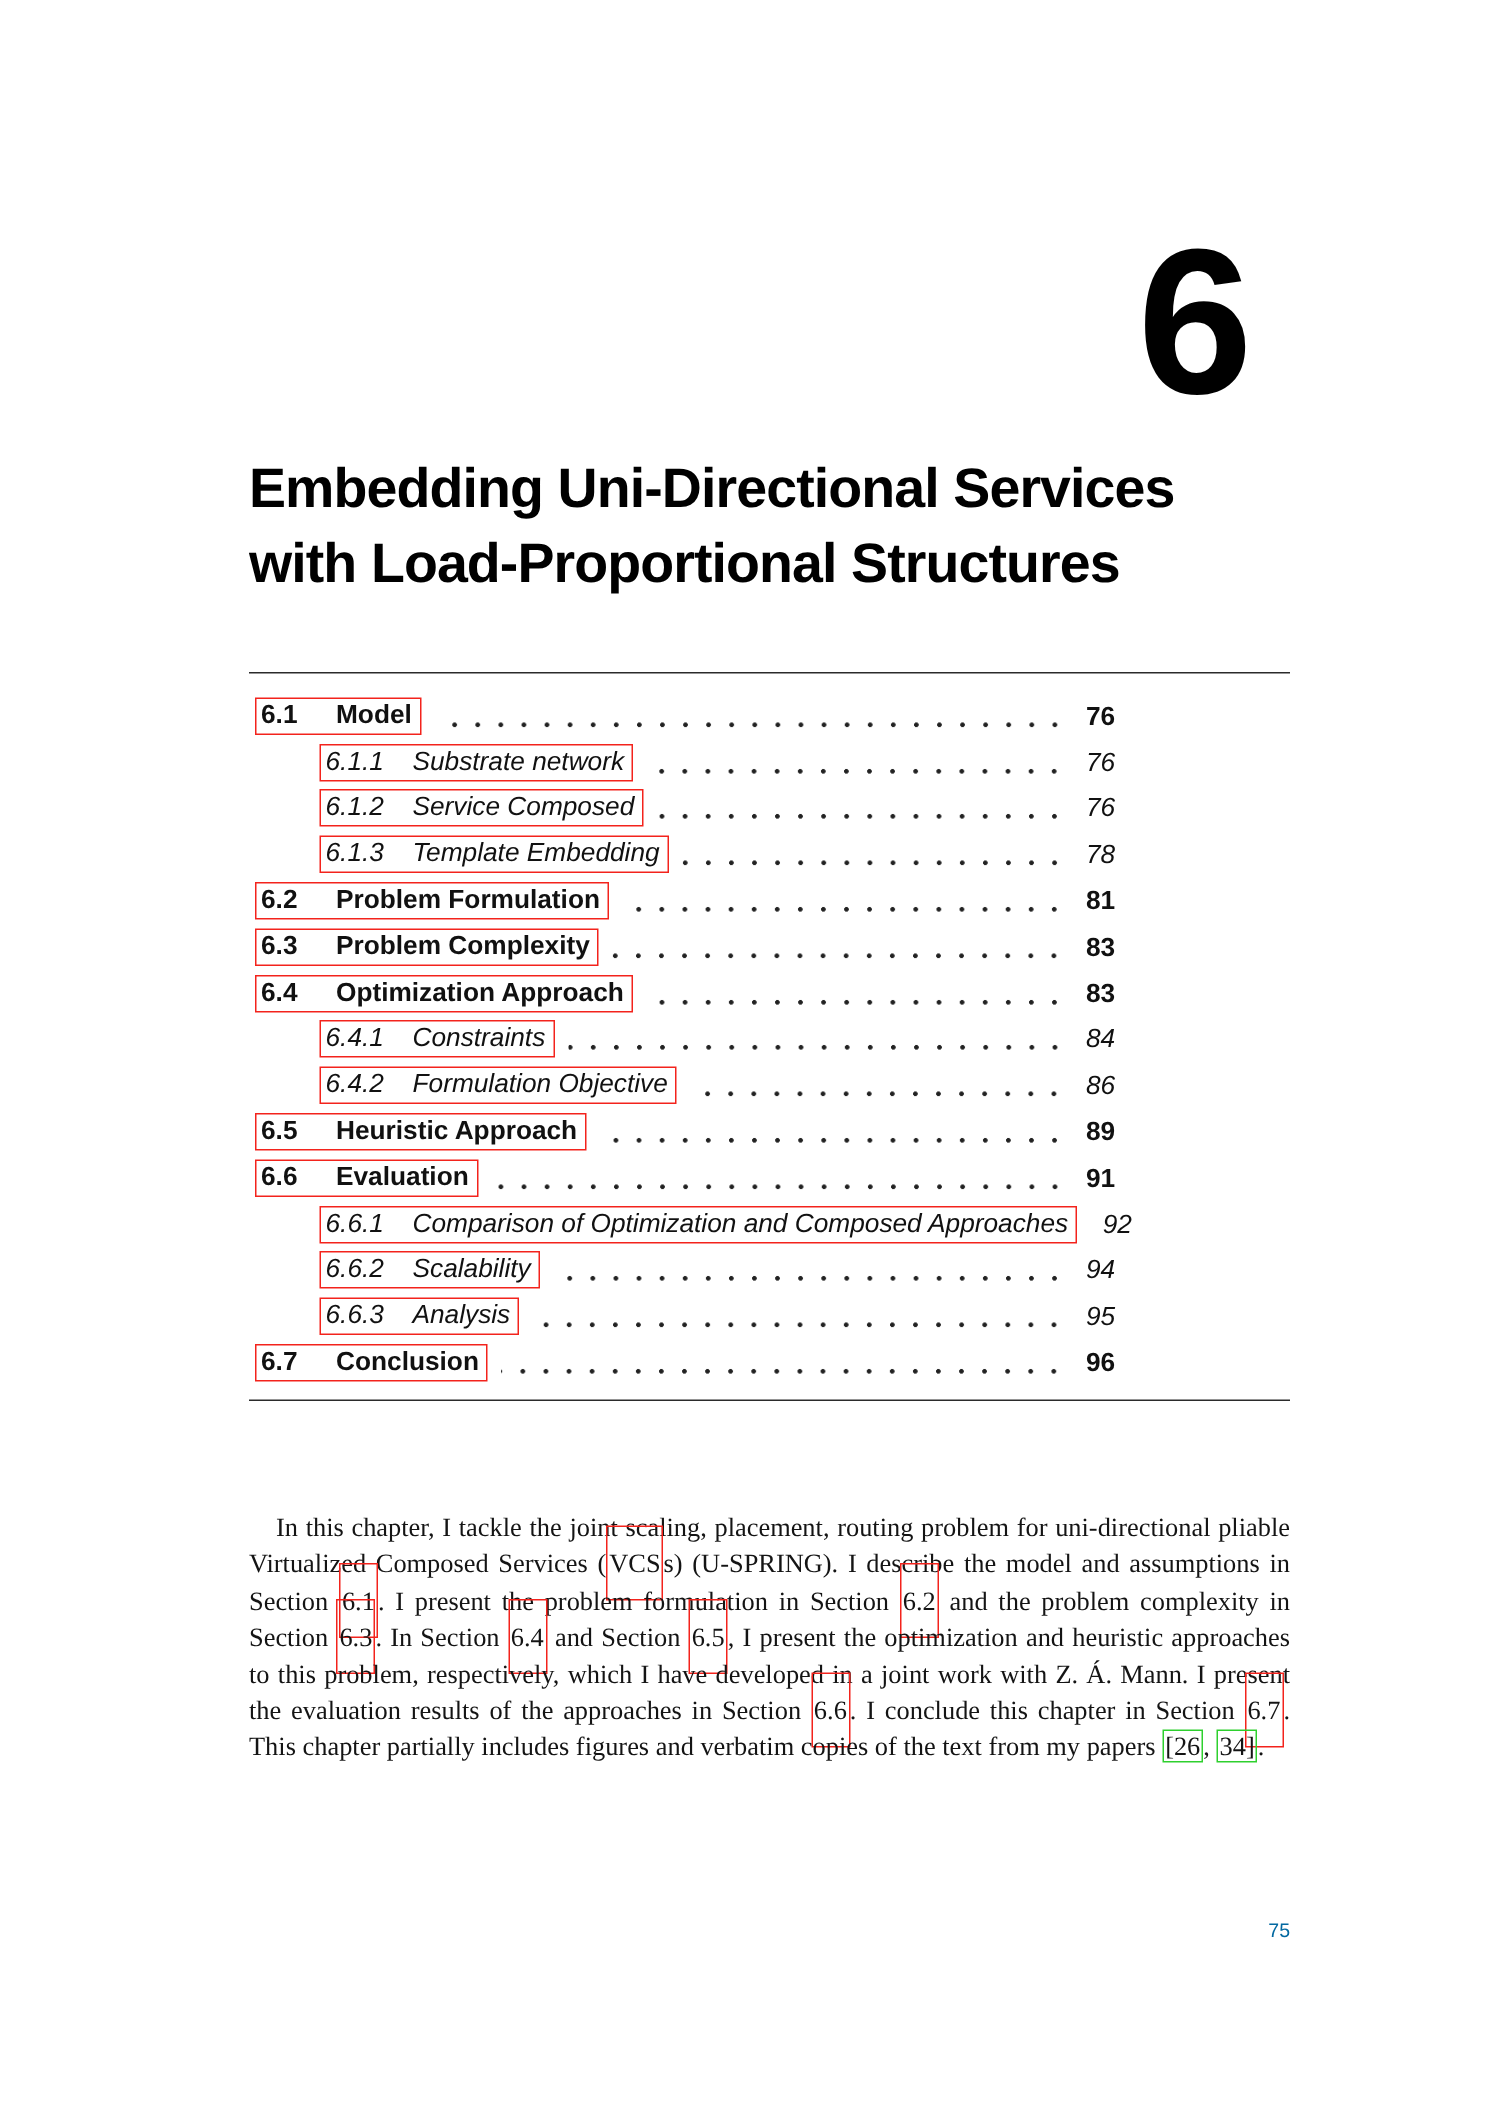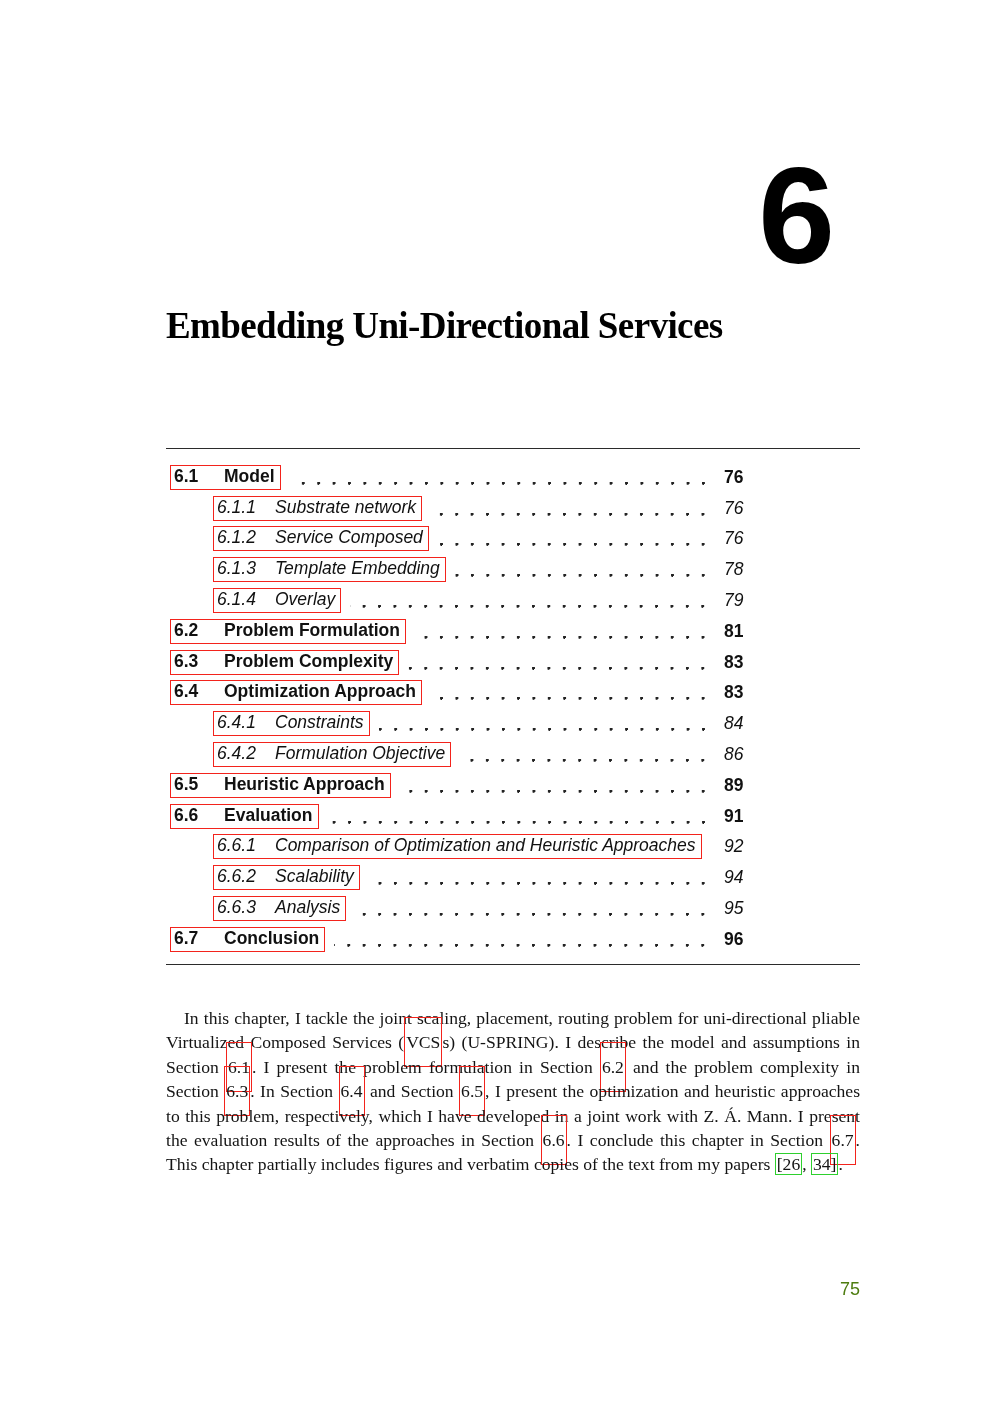--- a/index.html
+++ b/index.html
@@ -29,21 +29,20 @@
     position: absolute;
     top: 301px;
     left: 166px;
     width: 694px;
     margin: 0;
     font-size: 37px;
     font-weight: bold;
     letter-spacing: -0.6px;
     line-height: 50px;
     color: #000;
-    font-family: Liberation Serif, serif;
   }
   .minitoc {
     position: absolute;
     top: 448px;
     left: 166px;
     width: 694px;
   }
   .toc-rule {
     height: 0;
     border-top: 1.6px solid #2b2b2b;
@@ -102,33 +101,34 @@
     border: 1.5px solid #2ed02e;
     padding: 0 1px;
     cursor: pointer;
   }
   .page-number {
     position: absolute;
     top: 1279px;
     left: 166px;
     width: 694px;
     text-align: right;
-    font-size: 18px;
-    color: #4d7c0f;
+    font-size: 13px;
+    color: #0369a1;
   }
 </style>
 </head>
 <body>
 
 <div class="page">
 
   <div class="chapter-number">6</div>
 
   <h1 class="chapter-title">
     <span>Embedding Uni-Directional Services</span><br>
+    <span>with Load-Proportional Structures</span>
   </h1>
 
   <div class="minitoc">
     <div class="toc-rule"></div>
     <div class="toc-rows" id="toc-rows">
         <div class="toc-row lvl1">
           <span class="toc-link">
             <span class="toc-num">6.1</span>
             <span class="toc-label">Model</span>
           </span>
@@ -152,28 +152,20 @@
           <span class="toc-page">76</span>
         </div>
         <div class="toc-row lvl2">
           <span class="toc-link">
             <span class="toc-num">6.1.3</span>
             <span class="toc-label">Template Embedding</span>
           </span>
           <span class="toc-dots"></span>
           <span class="toc-page">78</span>
         </div>
-        <div class="toc-row lvl2">
-          <span class="toc-link">
-            <span class="toc-num">6.1.4</span>
-            <span class="toc-label">Overlay</span>
-          </span>
-          <span class="toc-dots"></span>
-          <span class="toc-page">79</span>
-        </div>
         <div class="toc-row lvl1">
           <span class="toc-link">
             <span class="toc-num">6.2</span>
             <span class="toc-label">Problem Formulation</span>
           </span>
           <span class="toc-dots"></span>
           <span class="toc-page">81</span>
         </div>
         <div class="toc-row lvl1">
           <span class="toc-link">
@@ -219,21 +211,21 @@
           <span class="toc-link">
             <span class="toc-num">6.6</span>
             <span class="toc-label">Evaluation</span>
           </span>
           <span class="toc-dots"></span>
           <span class="toc-page">91</span>
         </div>
         <div class="toc-row lvl2">
           <span class="toc-link">
             <span class="toc-num">6.6.1</span>
-            <span class="toc-label">Comparison of Optimization and Heuristic Approaches</span>
+            <span class="toc-label">Comparison of Optimization and Composed Approaches</span>
           </span>
           <span class="toc-dots"></span>
           <span class="toc-page">92</span>
         </div>
         <div class="toc-row lvl2">
           <span class="toc-link">
             <span class="toc-num">6.6.2</span>
             <span class="toc-label">Scalability</span>
           </span>
           <span class="toc-dots"></span>

